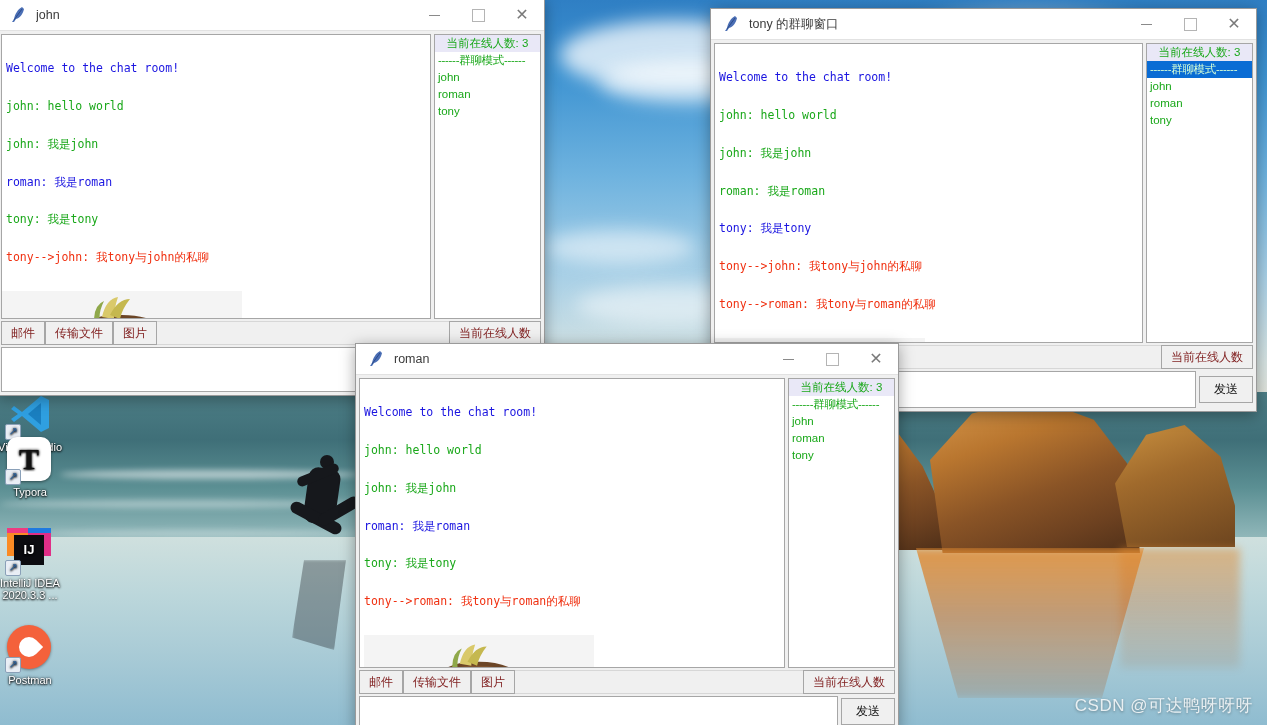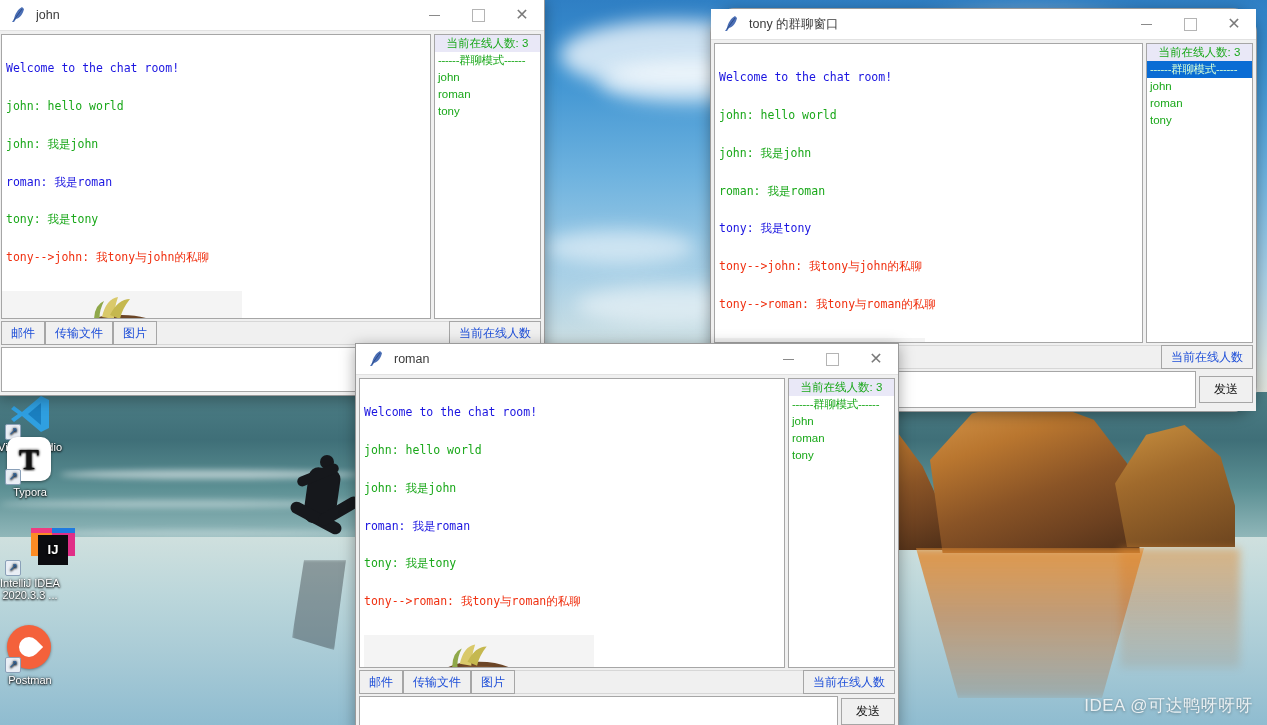--- a/index.html
+++ b/index.html
@@ -39,21 +39,21 @@
 
   
   .desk-icon{position:absolute;width:64px;text-align:center;color:#fff;
     font-size:11px;line-height:12px;text-shadow:0 0 3px #000,0 1px 2px #000;}
   .desk-icon .glyph{width:46px;height:46px;margin:0 auto 3px;position:relative;}
   .shortcut-arrow{position:absolute;left:-2px;bottom:-2px;width:14px;height:14px;background:#e9eef5;
     border:1px solid #8aa0b8;border-radius:2px;color:#2b5f99;font-size:11px;line-height:12px;}
   .ico-typora{width:44px;height:44px;background:#fff;border-radius:10px;
     box-shadow:0 1px 3px rgba(0,0,0,.45);display:flex;align-items:center;justify-content:center;
     color:#111;font-family:"Liberation Serif",serif;font-size:30px;font-weight:700;}
-  .ico-idea{width:44px;height:28px;position:relative;margin-left:24px;}
+  .ico-idea{width:44px;height:28px;position:relative;}
   .ico-idea .q{position:absolute;width:23px;height:23px;}
   .ico-idea .q1{left:0;top:0;background:#ef3b81;}
   .ico-idea .q2{right:0;top:0;background:#1f7ae0;}
   .ico-idea .q3{left:0;bottom:0;background:#fb8b24;}
   .ico-idea .q4{right:0;bottom:0;background:#e02e87;}
   .ico-idea .core{position:absolute;left:7px;top:7px;width:30px;height:30px;background:#0c0c10;
     color:#fff;font-size:13px;font-weight:700;display:flex;align-items:center;justify-content:center;
     font-family:"Liberation Sans",sans-serif;}
   .ico-postman{width:44px;height:44px;border-radius:50%;background:#f4613b;position:relative;
     box-shadow:0 1px 3px rgba(0,0,0,.4);}
@@ -86,21 +86,21 @@
   .imgbox{background:#f4f4f4;position:relative;margin-top:2px;}
 
   .userlist{width:105px;flex:0 0 auto;background:#fff;border:1px solid #a6a6a6;overflow:hidden;}
   .ul-item{font-size:11.5px;line-height:17px;padding:0 3px;color:#1aa81a;white-space:nowrap;}
   .ul-count{background:#e9e8f7;text-align:center;color:#1aa81a;}
   .ul-mode{letter-spacing:-.3px;}
   .ul-mode.sel{background:#0a6cd4;color:#d6ffd6;}
 
   .toolbar{flex:0 0 auto;height:28px;display:flex;align-items:stretch;padding:2px 3px;
     box-sizing:border-box;background:#f0f0f0;}
-  .tbtn{background:#f0f0f0;border:1px solid #a6a6a6;font-size:12px;color:#1d4ed8;
+  .tbtn{background:#f0f0f0;border:1px solid #a6a6a6;font-size:12px;color:#7f1d1d;
     padding:0 9px;display:flex;align-items:center;justify-content:center;white-space:nowrap;}
   .tbar-fill{flex:1 1 auto;background:#f0f0f0;border:1px solid #d7d7d7;border-left:none;border-right:none;}
   .input-row{flex:0 0 auto;display:flex;padding:0 3px 3px 3px;box-sizing:border-box;gap:3px;min-height:0;}
   .input-box{flex:1 1 auto;background:#fff;border:1px solid #a6a6a6;}
   .send-col{flex:0 0 auto;display:flex;align-items:center;}
   .send-btn{background:#f0f0f0;border:1px solid #a6a6a6;font-size:12px;padding:4px 14px;color:#111;}
 
   .watermark{position:absolute;right:14px;bottom:8px;color:rgba(255,255,255,.82);
     font-size:17px;letter-spacing:.5px;text-shadow:0 1px 3px rgba(0,0,0,.35);}
 </style>
@@ -263,21 +263,21 @@
     </div>
     <div class="input-row" style="height:48px;">
       <div class="input-box"></div>
       <div class="send-col">
           <div class="send-btn">发送</div>
         </div>
     </div>
   </div>
 </div>
 
-<div class="win" id="win-tony" style="left:710px;top:8px;width:545px;height:402px;border-radius:25px;">
+<div class="win" id="win-tony" style="left:710px;top:8px;width:545px;height:402px;">
   <div class="titlebar">
     <div class="tb-icon">
       <svg width="22" height="20" viewBox="0 0 22 20">
           <path d="M14 2 C10 4 7 9 6 14 L4 17 L6 17 L8 14 C12 13 15 9 16 4 Z" fill="#4b6fb5"></path>
           <path d="M6 15 L14 4" stroke="#2b4a8a" stroke-width="1" fill="none"></path>
         </svg>
     </div>
     <div class="tb-title">tony 的群聊窗口</div>
     <div class="tb-spacer"></div>
     <div class="tb-btn">
@@ -436,13 +436,13 @@
     </div>
     <div class="input-row" style="height:34px;">
       <div class="input-box"></div>
       <div class="send-col">
           <div class="send-btn">发送</div>
         </div>
     </div>
   </div>
 </div>
 
-<div class="watermark">IDEA @可达鸭呀呀呀</div>
+<div class="watermark">CSDN @可达鸭呀呀呀</div>
 
 </body></html>

